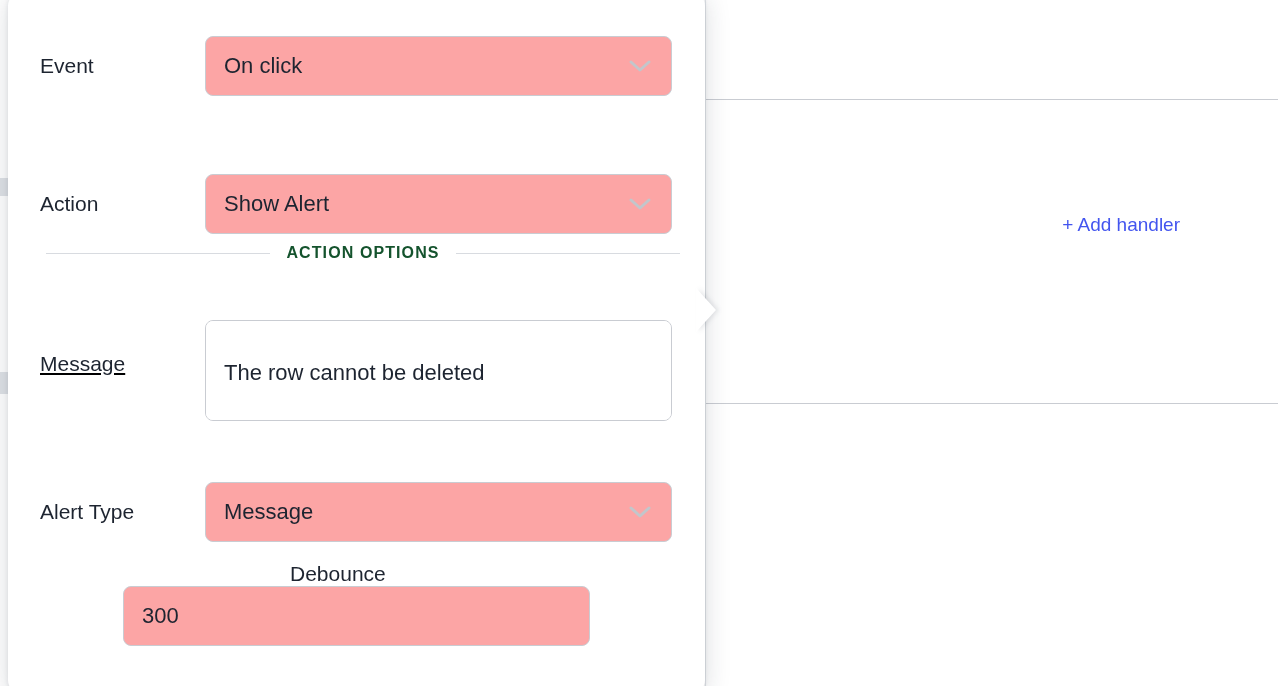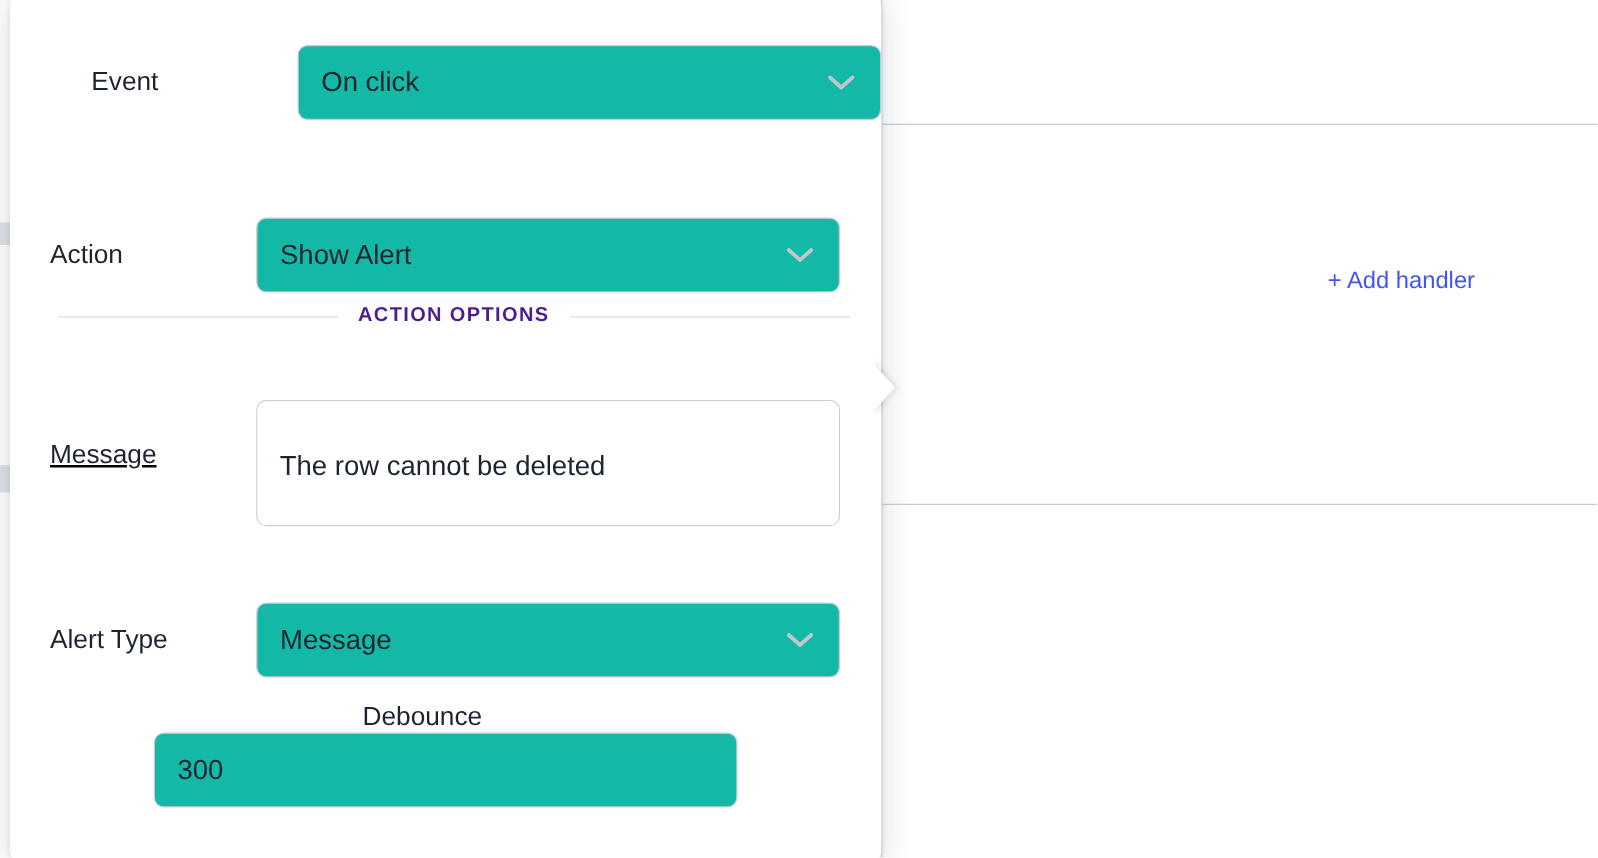--- a/index.html
+++ b/index.html
@@ -58,21 +58,21 @@
   .row .lbl {
     width: 197px; padding-left: 32px;
     font-size: 21px; color: #1d2430;
   }
   .ctl {
     width: 467px; position: relative;
   }
   .select-box, .text-box {
     width: 467px; height: 60px;
     border: 1px solid #c9ccd2; border-radius: 8px;
-    background: #14b8a6;
+    background: #fca5a5;
     display: flex; align-items: center;
     padding: 0 18px;
     font-size: 22px; color: #1d2430;
     font-family: "Liberation Sans", sans-serif;
     outline: none;
   }
   .select-box { cursor: pointer; justify-content: space-between; }
   .sel-val { line-height: 1; }
   .chev-down { width: 26px; height: 16px; flex: 0 0 auto; }
   .chev-down svg { display:block; }
@@ -87,21 +87,21 @@
     resize: none; outline: none;
   }
 
   .options-sep {
     position: absolute; left: 38px; top: 252px; width: 634px;
     display: flex; align-items: center; gap: 16px;
   }
   .options-sep .line { flex: 1; height: 1px; background: #d8dbe0; }
   .options-sep .cap {
     font-size: 16px; font-weight: bold; letter-spacing: 1.1px;
-    color: #4c1d95;
+    color: #14532d;
   }
 
   
   .bg-chip { position: absolute; left: 0; width: 8px; background: #dfe2e6; }
 </style>
 </head>
 <body>
 
 <div class="screen">
 
@@ -114,21 +114,21 @@
   <div class="panel-left-border"></div>
   <div class="divider d1"></div>
   <div class="divider d2"></div>
 
   <div class="bg-chip" style="top:178px;height:18px;"></div>
   <div class="bg-chip" style="top:372px;height:22px;"></div>
 
   <div class="popover">
     <div class="popover-arrow"></div>
 
-    <div class="row" style="top:44px;justify-content:flex-end;">
+    <div class="row" style="top:44px;">
       <span class="lbl">Event</span>
       <span class="ctl">
         <span class="select-box">
           <span class="sel-val">On click</span>
           <span class="chev-down">
             <svg viewBox="0 0 26 16" width="26" height="16" aria-hidden="true">
               <path d="M4 4 L13 12 L22 4" fill="none" stroke="#c2c6cb" stroke-width="3" stroke-linecap="round" stroke-linejoin="round"></path>
             </svg>
           </span>
         </span>

